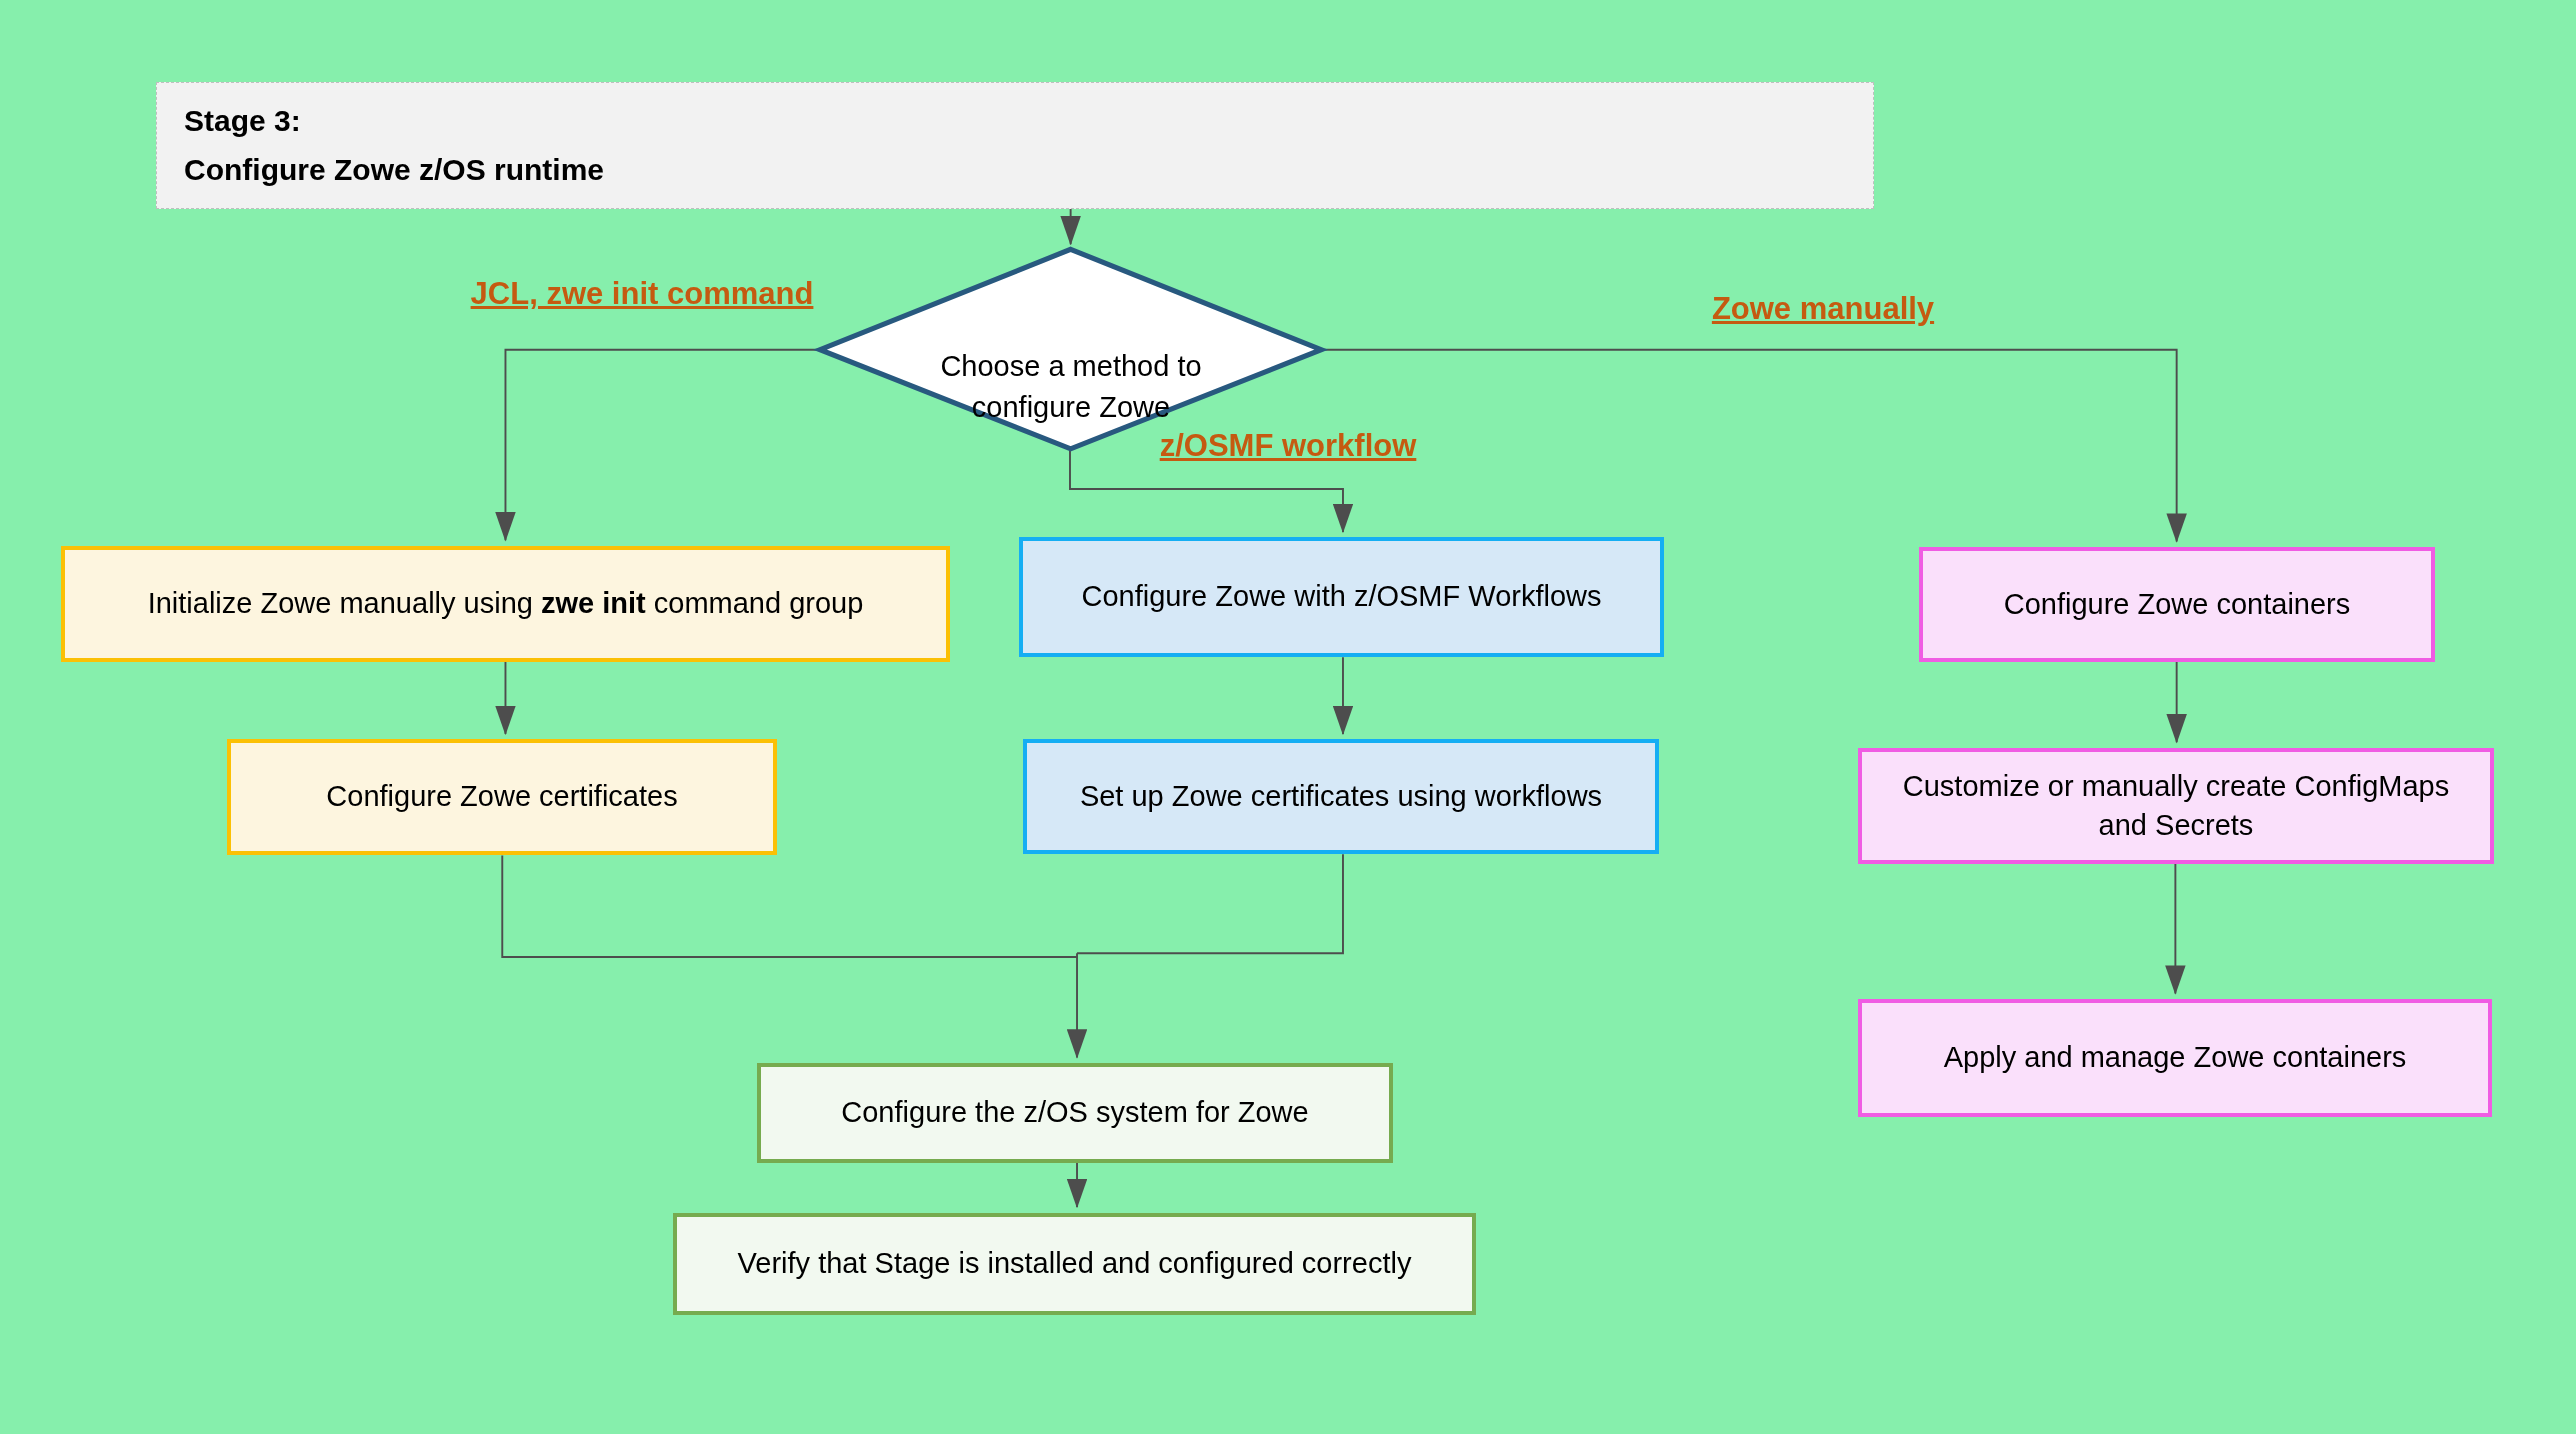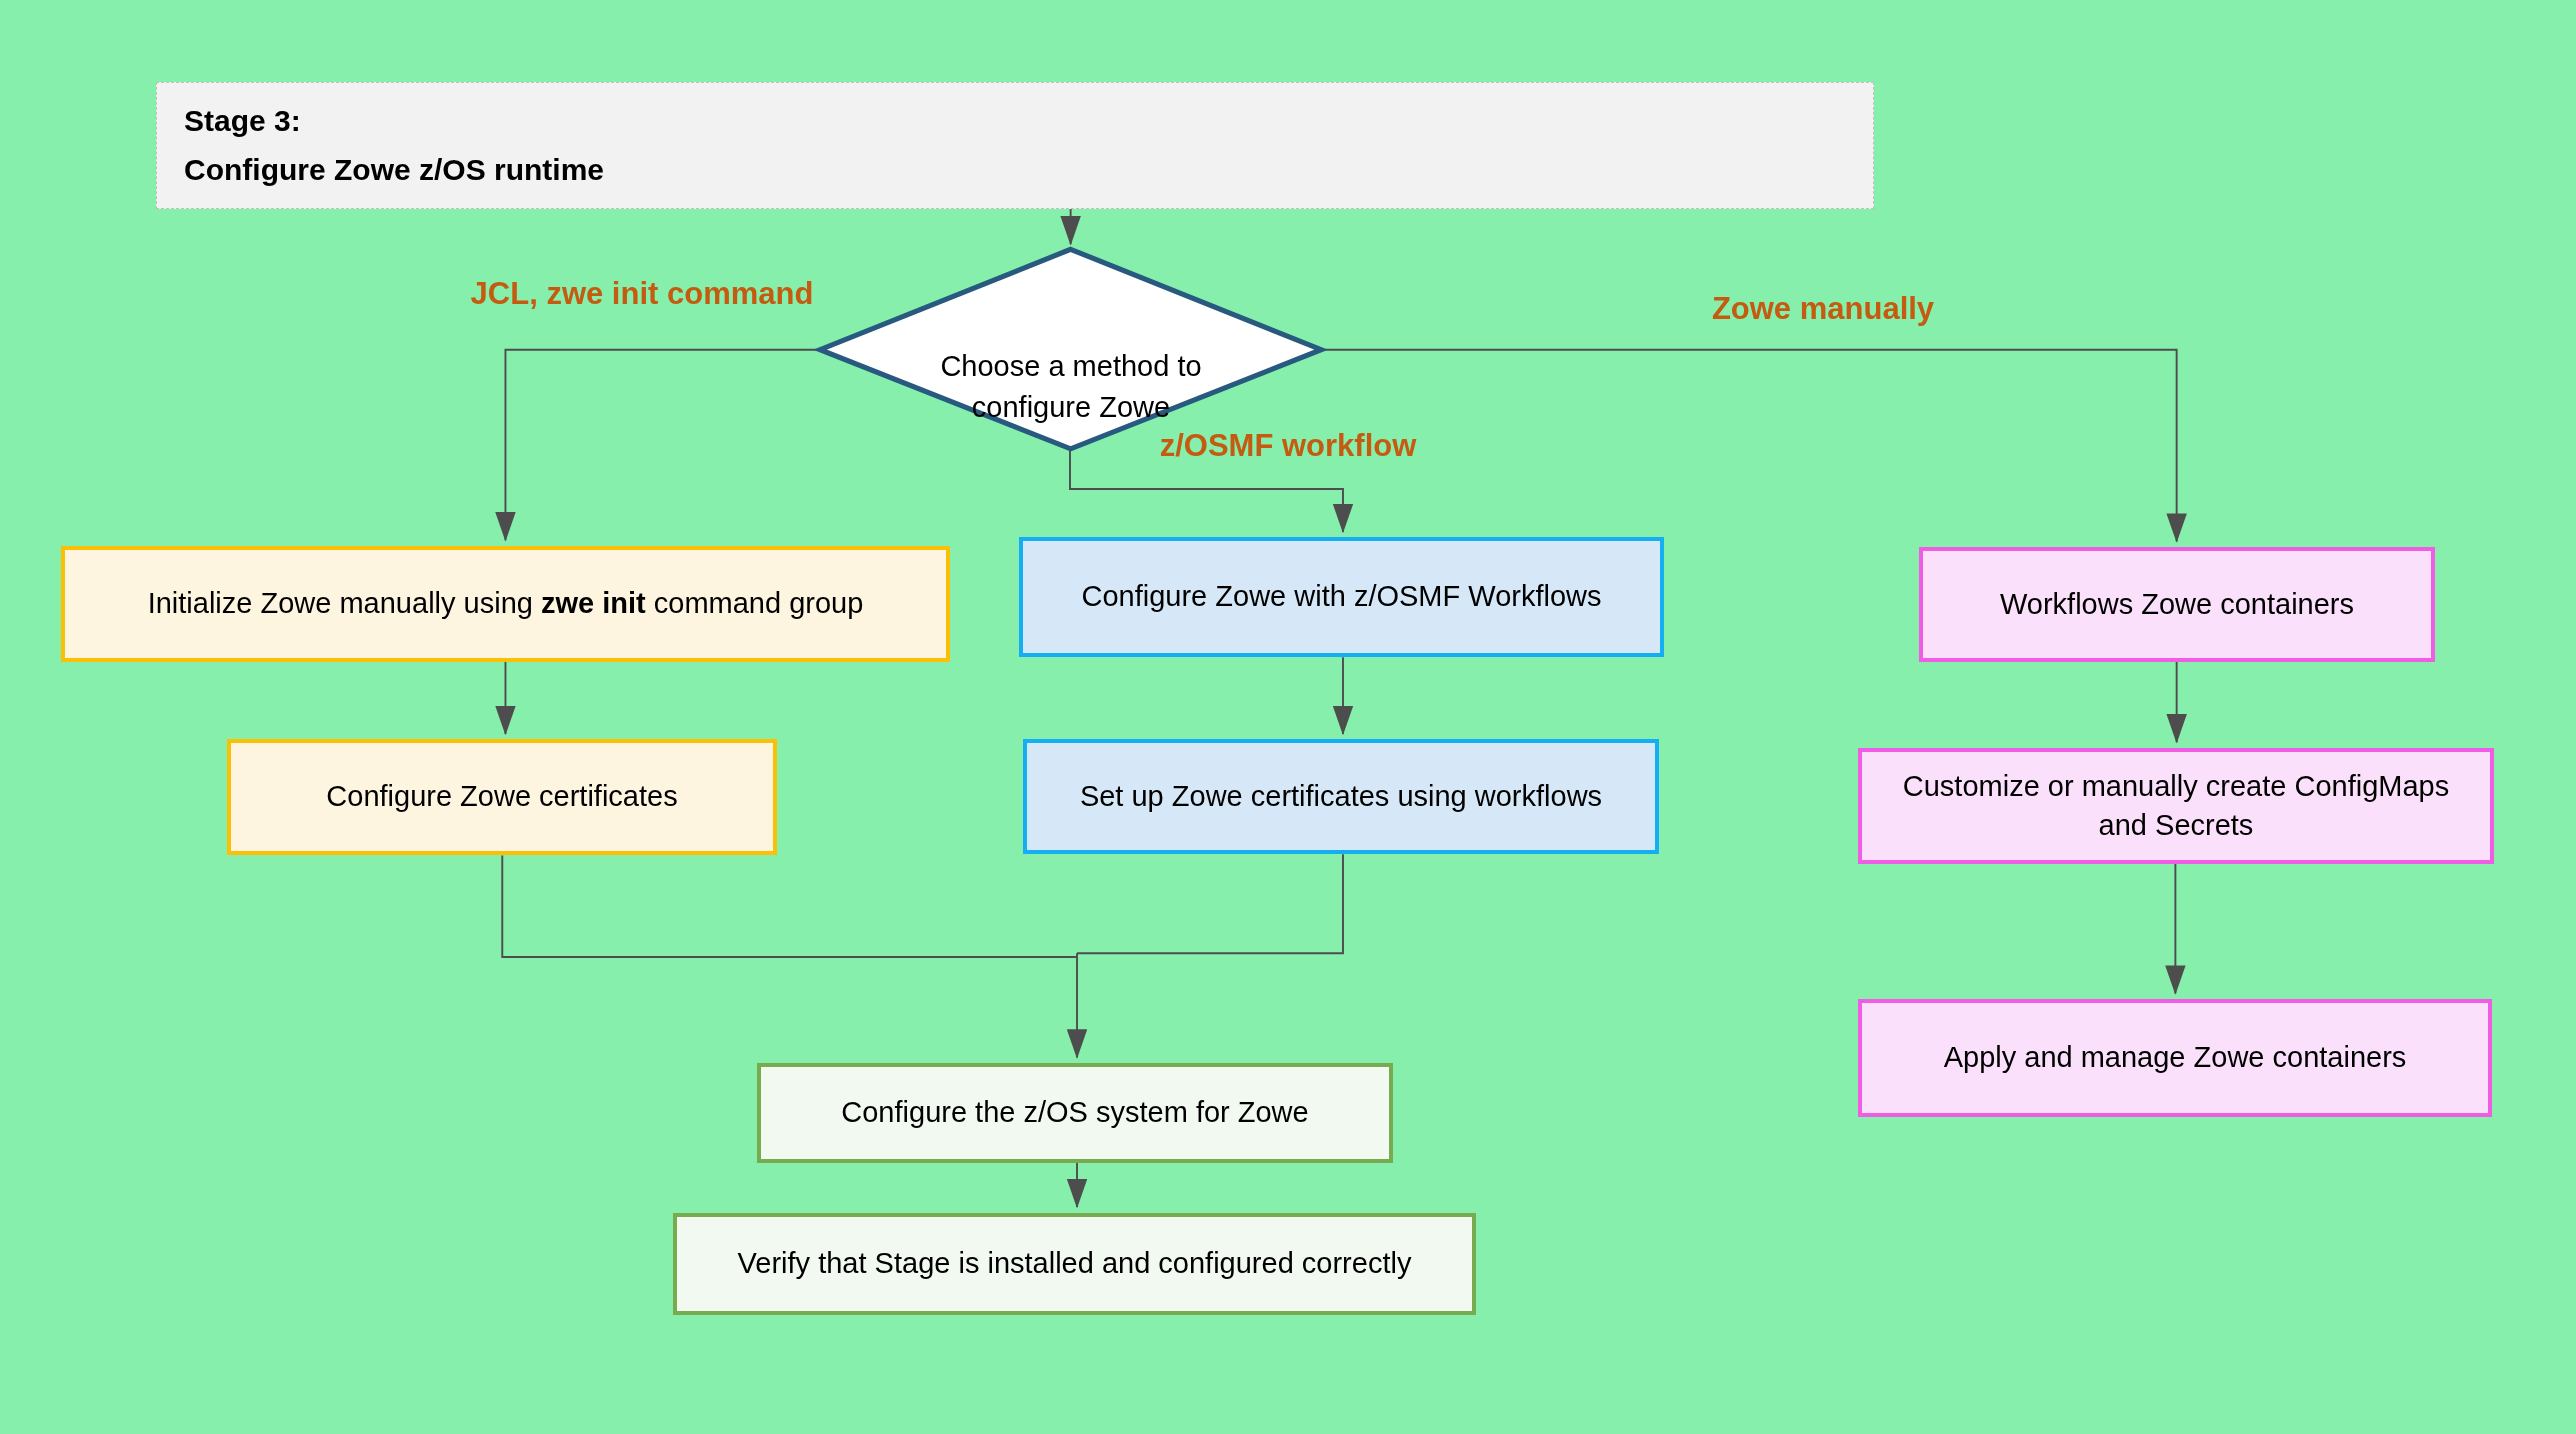--- a/index.html
+++ b/index.html
@@ -21,21 +21,21 @@
   .node{position:absolute;box-sizing:border-box;display:flex;align-items:center;justify-content:center;
         text-align:center;font-size:29px;line-height:1.35;color:var(--text);padding:0 12.8px;}
   .yellow{background:var(--yellow-fill);border:4.5px solid var(--yellow-border);}
   .blue  {background:var(--blue-fill);  border:4.5px solid var(--blue-border);}
   .pink  {background:var(--pink-fill);  border:4.5px solid var(--pink-border);}
   .green {background:var(--green-fill); border:4.5px solid var(--green-border);}
   .header-box{position:absolute;box-sizing:border-box;background:var(--header-fill);
         border:1.9px dashed var(--header-border);display:flex;flex-direction:column;justify-content:center;
         padding:6.4px 27px;font-size:30px;font-weight:bold;line-height:1.62;}
   .decision-text{position:absolute;text-align:center;font-size:29px;line-height:1.42;margin-top:40px;}
-  .branch-label{position:absolute;font-weight:bold;font-size:31px;color:var(--branch-label);text-align:center;white-space:nowrap;}
+  .branch-label{position:absolute;font-weight:bold;font-size:31px;color:var(--branch-label);text-align:center;white-space:nowrap;text-decoration:underline;}
   .bold{font-weight:bold;margin-top:40px;}
 </style>
 </head>
 <body>
 
 <div class="canvas">
 
   <svg class="edges" viewBox="0 0 4028 2243" xmlns="http://www.w3.org/2000/svg">
     <defs>
       <marker id="arrowhead" markerUnits="userSpaceOnUse" markerWidth="46" markerHeight="32" refX="44" refY="16" orient="auto">
@@ -78,21 +78,21 @@
       <span>Initialize Zowe manually using </span><span class="bold">zwe init</span><span> command group</span>
     </span>
   </div>
 
   <div class="node yellow" style="left:227px;top:739px;width:550px;height:116px;">Configure Zowe certificates</div>
 
   <div class="node blue" style="left:1019px;top:537px;width:645px;height:120px;">Configure Zowe with z/OSMF Workflows</div>
 
   <div class="node blue" style="left:1023px;top:739px;width:636px;height:115px;">Set up Zowe certificates using workflows</div>
 
-  <div class="node pink" style="left:1919px;top:547px;width:516px;height:115px;">Workflows Zowe containers</div>
+  <div class="node pink" style="left:1919px;top:547px;width:516px;height:115px;">Configure Zowe containers</div>
 
   <div class="node pink" style="left:1858px;top:748px;width:636px;height:116px;">Customize or manually create ConfigMaps and Secrets</div>
 
   <div class="node green" style="left:757px;top:1063px;width:636px;height:100px;">Configure the z/OS system for Zowe</div>
 
   <div class="node pink" style="left:1858px;top:999px;width:634px;height:118px;">Apply and manage Zowe containers</div>
 
   <div class="node green" style="left:673px;top:1213px;width:803px;height:102px;">Verify that Stage is installed and configured correctly</div>
 
 </div>

